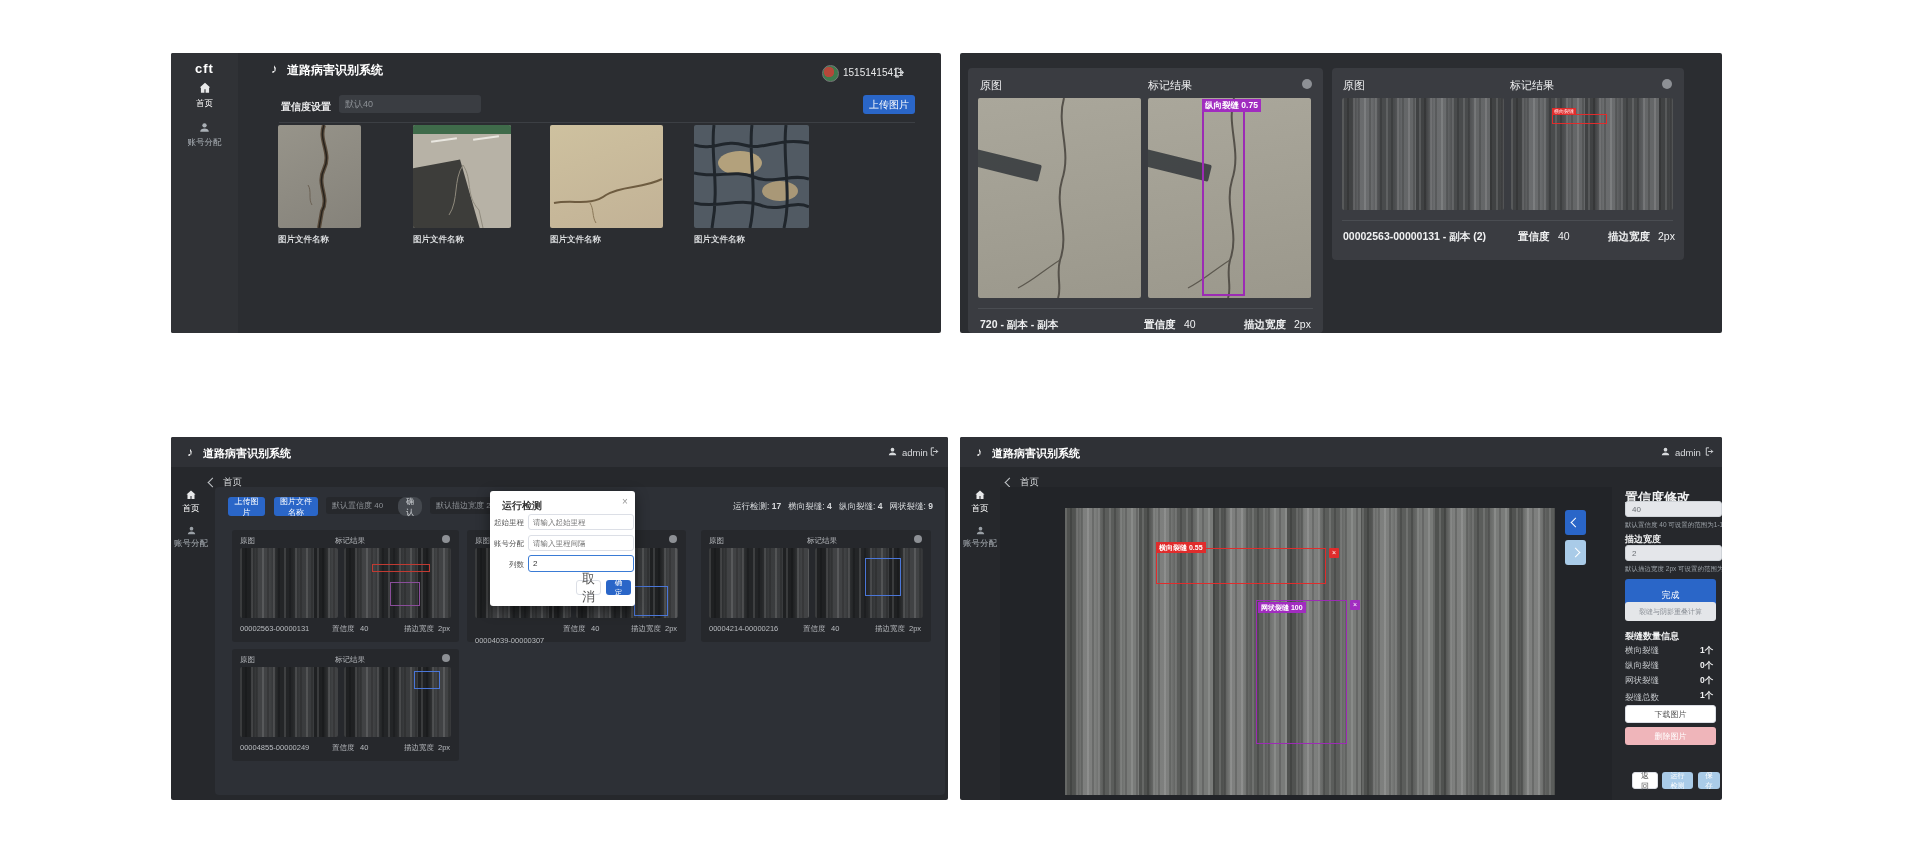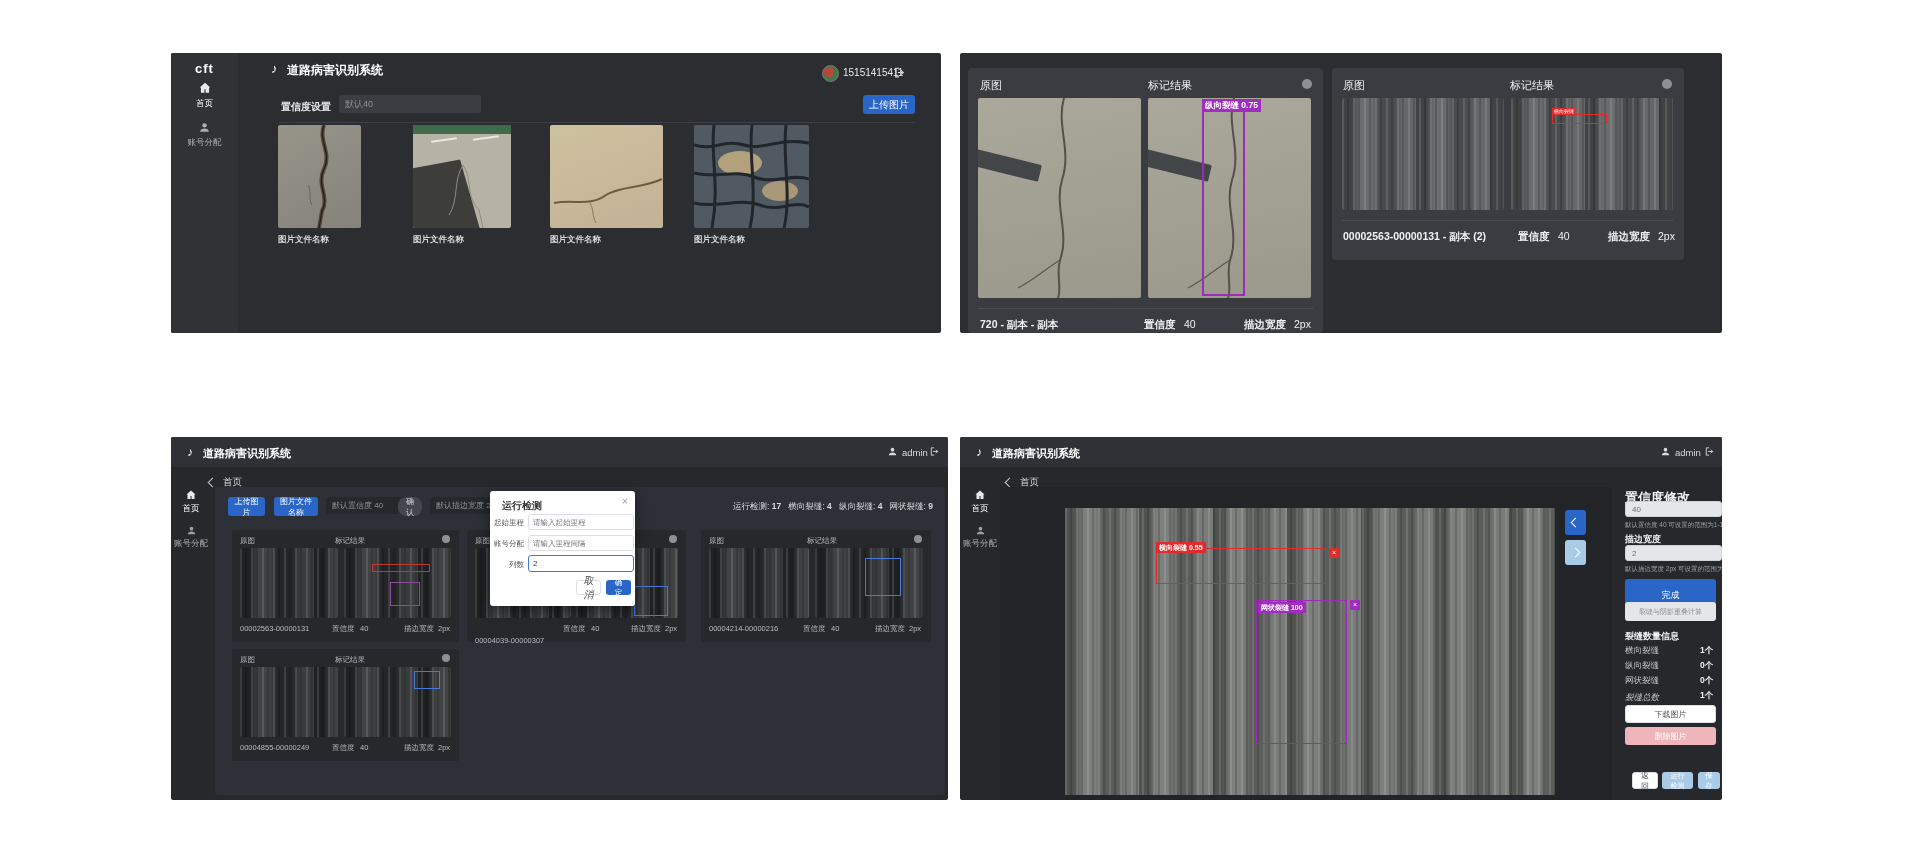--- a/index.html
+++ b/index.html
@@ -298,21 +298,21 @@
 
   <div class="abs" style="left:319px;top:54px;width:145px;height:115px;background:#fff;border-radius:3px;box-shadow:0 4px 14px rgba(0,0,0,.45);color:#333;">
     <div class="abs bold" style="left:12px;top:8px;font-size:10px;">运行检测</div>
     <div class="abs" style="left:132px;top:5px;font-size:10px;color:#999;cursor:pointer;">×</div>
     <div class="abs" style="left:2px;top:27px;width:32px;text-align:right;font-size:7.5px;color:#555;">起始里程</div>
     <input class="abs" style="left: 38px; top: 23px; width: 96px; height: 14px; border: 1px solid rgb(220, 223, 230); border-radius: 3px; font-size: 7.5px; padding: 0px 4px; color: rgb(51, 51, 51); font-family: inherit;" placeholder="请输入起始里程">
     <div class="abs" style="left:2px;top:48px;width:32px;text-align:right;font-size:7.5px;color:#555;">账号分配</div>
     <input class="abs" style="left: 38px; top: 44px; width: 96px; height: 14px; border: 1px solid rgb(220, 223, 230); border-radius: 3px; font-size: 7.5px; padding: 0px 4px; color: rgb(51, 51, 51); font-family: inherit;" placeholder="请输入里程间隔">
     <div class="abs" style="left:2px;top:69px;width:32px;text-align:right;font-size:7.5px;color:#555;">列数</div>
     <input class="abs" style="left: 38px; top: 64px; width: 96px; height: 15px; border: 1.5px solid rgb(58, 123, 213); border-radius: 3px; font-size: 8px; padding: 0px 4px; color: rgb(51, 51, 51); font-family: inherit;" value="2">
-    <button class="abs btn-white" style="left:86px;top:89px;width:25px;height:15px;font-size:10px;font-style:italic;">取消</button>
+    <button class="abs btn-white" style="left:86px;top:89px;width:25px;height:15px;font-size:13px;">取消</button>
     <button class="abs btn-blue" style="left:116px;top:89px;width:25px;height:15px;font-size:7.5px;">确定</button>
   </div>
 </div>
 
 <div class="panel" style="left:960px;top:437px;width:762px;height:363px;background:#26282c;">
 
   <div class="abs" style="left:0;top:0;width:762px;height:30px;background:#2f3136;">
     <span class="abs bold" style="left:16px;top:8px;font-size:12px;color:#fff;">♪</span>
     <div class="abs bold" style="left:32px;top:9px;font-size:11px;color:#fff;">道路病害识别系统</div>
     <span class="abs" style="left:700px;top:9px;">
@@ -380,21 +380,21 @@
   <button class="abs btn-blue" style="left:665px;top:142px;width:91px;height:32px;font-size:9px;">完成</button>
   <button class="abs" style="left:665px;top:165px;width:91px;height:19px;background:#e4e6e9;color:#8b9097;border:none;border-radius:3px;font-size:7px;font-family:inherit;cursor:pointer;">裂缝与阴影重叠计算</button>
 
   <div class="abs bold" style="left:665px;top:193px;font-size:9px;color:#f0f1f2;">裂缝数量信息</div>
   <div class="abs" style="left:665px;top:208px;font-size:8.5px;color:#c3c6ca;">横向裂缝</div>
   <div class="abs bold" style="left:740px;top:208px;font-size:8.5px;color:#f0f1f2;">1个</div>
   <div class="abs" style="left:665px;top:223px;font-size:8.5px;color:#c3c6ca;">纵向裂缝</div>
   <div class="abs bold" style="left:740px;top:223px;font-size:8.5px;color:#f0f1f2;">0个</div>
   <div class="abs" style="left:665px;top:238px;font-size:8.5px;color:#c3c6ca;">网状裂缝</div>
   <div class="abs bold" style="left:740px;top:238px;font-size:8.5px;color:#f0f1f2;">0个</div>
-  <div class="abs" style="left:665px;top:255px;font-size:8.5px;color:#c3c6ca;font-style:italic;">裂缝总数</div>
+  <div class="abs" style="left:665px;top:255px;font-size:8.5px;color:#c3c6ca;">裂缝总数</div>
   <div class="abs bold" style="left:740px;top:253px;font-size:8.5px;color:#f0f1f2;">1个</div>
 
   <button class="abs btn-white" style="left:665px;top:268px;width:91px;height:18px;font-size:8px;">下载图片</button>
   <button class="abs" style="left:665px;top:290px;width:91px;height:18px;background:#efb5ba;color:#fff;border:none;border-radius:3px;font-size:8px;font-family:inherit;cursor:pointer;">删除图片</button>
 
   <button class="abs btn-white" style="left:672px;top:335px;width:26px;height:17px;font-size:8px;">返回</button>
   <button class="abs btn-lightblue" style="left:702px;top:335px;width:31px;height:17px;font-size:7px;">运行检测</button>
   <button class="abs btn-lightblue" style="left:738px;top:335px;width:22px;height:17px;font-size:7.5px;">保存</button>
 </div>
 

